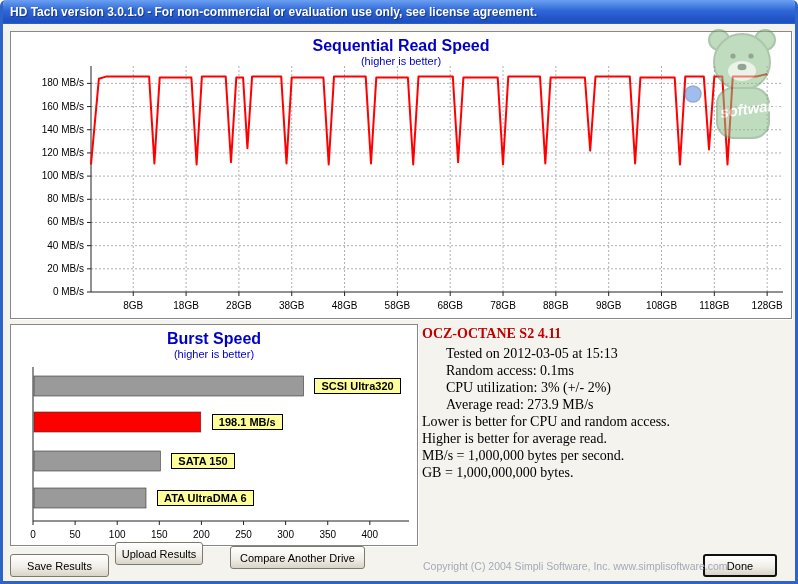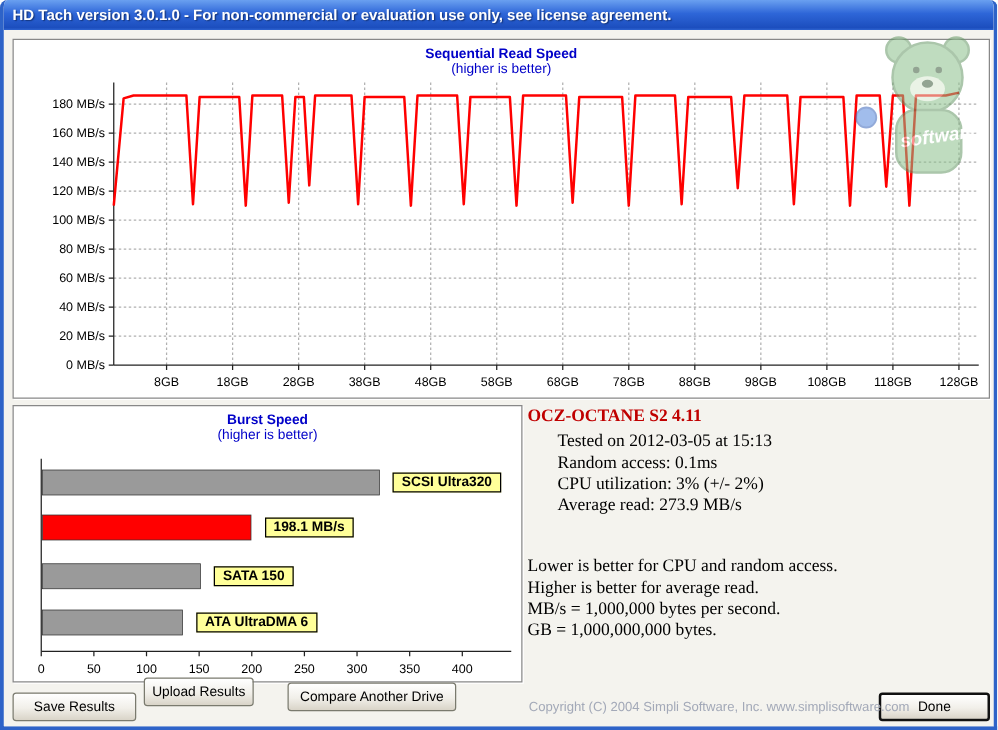--- a/index.html
+++ b/index.html
@@ -7,43 +7,43 @@
   .window { position:relative; width:798px; height:584px; background:#F4F3EE;
             border-left:3px solid #2E63C8; border-right:3px solid #2E63C8; border-bottom:3px solid #2E63C8;
             border-radius:6px 6px 0 0; overflow:hidden; }
   .titlebar { position:absolute; top:0; left:0; right:0; height:24px;
               background:linear-gradient(180deg,#6AA0F0 0%,#2E66D8 45%,#1C4EBE 92%,#2E63D0 100%);
               color:#fff; font-weight:bold; font-size:12px; line-height:24px; padding-left:7px;
               text-shadow:1px 1px 1px #14347A; }
   .panel { position:absolute; background:#fff; border:1px solid #888; box-shadow:1px 1px 0 #fff; }
   .seq-panel { left:7px; top:31px; width:782px; height:288px; }
   .burst-panel { left:7px; top:324px; width:408px; height:222px; }
-  .chart-title { text-align:center; color:#0000C8; font-weight:bold; font-size:11px; padding-top:5px; }
+  .chart-title { text-align:center; color:#0000C8; font-weight:bold; font-size:16px; padding-top:5px; }
   .chart-subtitle { text-align:center; color:#0000C8; font-weight:normal; font-size:11px; }
   #seq-svg { position:absolute; left:0; top:28px; width:780px; height:258px; }
   #burst-svg { position:absolute; left:0; top:40px; width:406px; height:180px; }
   #burst-labels { position:absolute; left:0; top:40px; width:406px; height:180px; pointer-events:none; }
   .bar-label { position:absolute; border:1px solid #000; font-size:11px; font-weight:bold;
                padding:1px 6px; white-space:nowrap; color:#000; }
   .ticklabel { font-size:10px; fill:#000; font-family:"Liberation Sans", sans-serif; }
   .grid { stroke:#b0b0b0; stroke-dasharray:2 2; stroke-width:1; }
   .axis { stroke:#222; stroke-width:1; }
   .info { position:absolute; left:419px; top:326px; width:372px; height:222px;
           font-family:"Liberation Serif", serif; font-size:14px; color:#000; }
   .info .drive-name { color:#C00000; font-weight:bold; margin-bottom:3px; }
   .info .detail { margin-left:24px; line-height:17px; }
-  .info .notes { margin-top:32px; }
+  .info .notes { margin-top:0; }
   .info .note { line-height:17px; }
   .btn { position:absolute; height:23px; font-size:11px; font-family:"Liberation Sans", sans-serif;
          background:linear-gradient(180deg,#ffffff,#f1efe9 55%,#d9d4c8); border:1px solid #7a7a6e;
          border-radius:3px; color:#000; cursor:pointer; }
   #btn-save    { left:7px;   top:554px; width:99px; }
   #btn-upload  { left:112px; top:542px; width:88px; }
   #btn-compare { left:227px; top:546px; width:135px; }
-  #btn-done    { left:700px; top:554px; width:89px; border:2px solid #111; }
+  #btn-done    { left:700px; top:554px; width:74px; border:2px solid #111; }
   .copyright { position:absolute; left:420px; top:560px; width:300px; font-size:10.5px;
                color:#A3A9B8; white-space:nowrap; }
   .watermark { position:absolute; left:676px; top:20px; width:110px; height:132px; pointer-events:none; }
 </style>
 </head>
 <body>
 
 <div class="window">
 
   <div class="titlebar">

